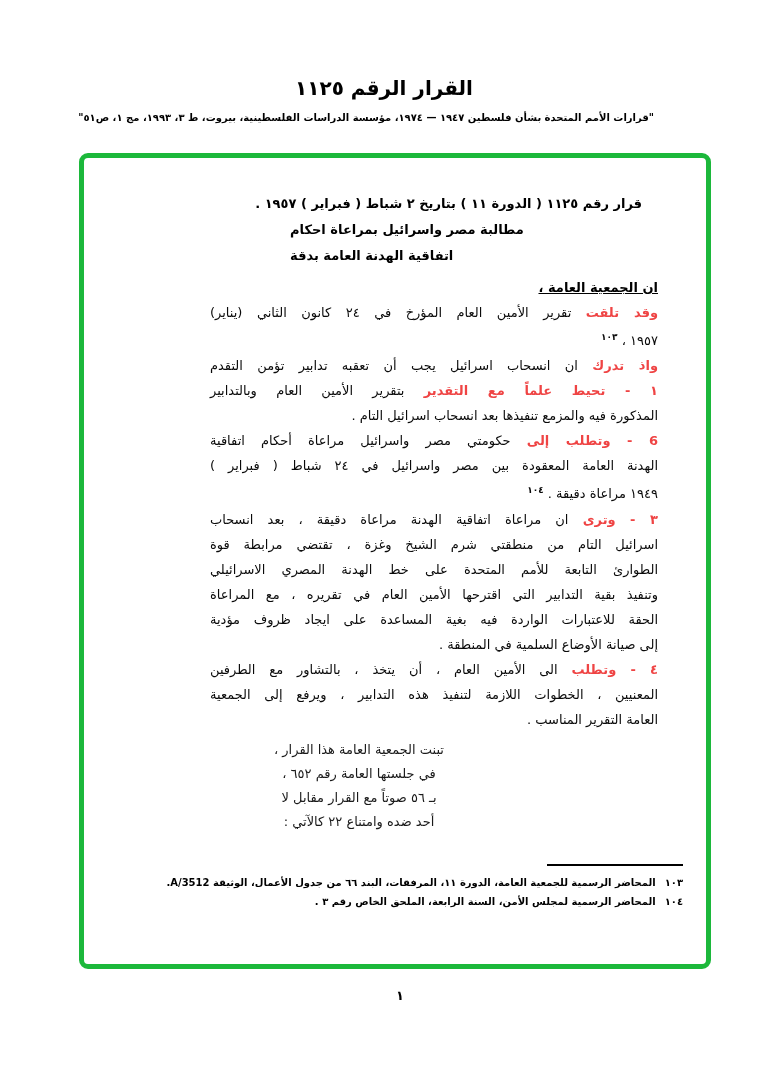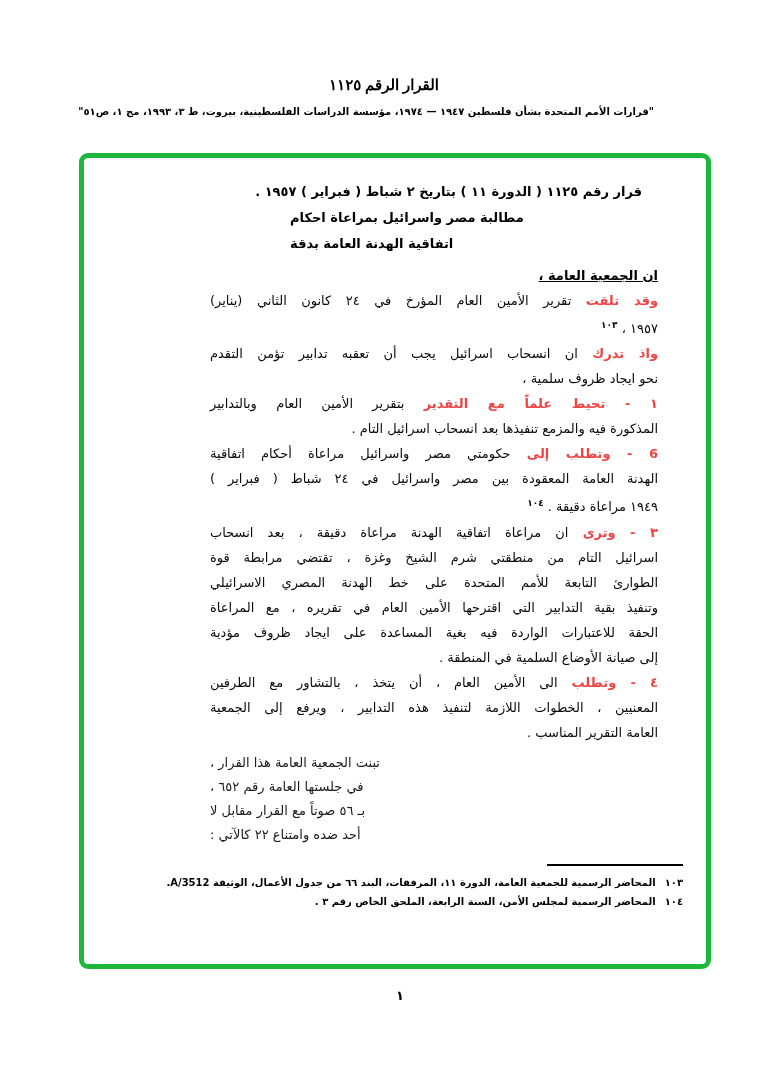--- a/index.html
+++ b/index.html
@@ -2,40 +2,40 @@
 <html lang="ar"><head>
 <meta charset="utf-8">
 <style>
   html,body{margin:0;padding:0;}
   body{
     width:768px;height:1085px;position:relative;background:#ffffff;
     font-family:"DejaVu Sans",sans-serif;color:#0d0d0d;overflow:hidden;
   }
   
   .page-header{position:absolute;top:76px;left:114px;width:540px;text-align:center;direction:rtl;}
-  .doc-title{font-size:15px;font-weight:700;color:#000;font-family:Liberation Serif, serif;}
+  .doc-title{font-size:20px;font-weight:700;color:#000;}
   .doc-source{margin-top:12px;font-size:10px;font-weight:700;white-space:nowrap;color:#000;}
   
   .frame{position:absolute;left:79px;top:153px;width:622px;height:806px;
          border:5px solid #1cb83b;border-radius:9px;}
   
   .doc{position:absolute;left:84px;top:158px;width:622px;box-sizing:border-box;
-       padding:21px 48px 0 126px;direction:rtl;font-size:13px;color:#0a0a0a;}
+       padding:33px 48px 0 126px;direction:rtl;font-size:13px;color:#0a0a0a;}
   .hline{line-height:26px;font-weight:700;color:#000;}
   .rind{text-align:right;padding-right:16px;}
   .cshift{text-align:left;padding-left:80px;}
   .bl{line-height:25px;min-height:25px;}
   .j{text-align:justify;text-align-last:justify;}
   .l{text-align:right;}
   .r{text-align:right;text-decoration:underline;}
   .bl b{font-weight:700;color:#ef4444;}
   sup{font-size:9px;font-weight:700;}
   .opening{margin-top:6px;font-weight:700;color:#000;}
   
-  .adoption{margin-top:6px;margin-right:150px;text-align:left;
+  .adoption{margin-top:6px;margin-right:150px;text-align:center;
             font-weight:400;font-size:13px;line-height:24px;color:#1a1a1a;}
   
   .footnotes{position:absolute;top:864px;left:120px;right:85px;direction:rtl;text-align:right;}
   .fn-rule{width:136px;height:2px;background:#000;margin:0 0 7px auto;}
   .fn{font-size:10px;font-weight:700;line-height:19px;color:#000;}
   .fn-num{margin-left:9px;}
   
   .page-num{position:absolute;top:988px;left:30px;width:740px;text-align:center;
             font-size:13px;font-weight:700;color:#000;}
 </style>
@@ -53,21 +53,20 @@
   <div class="hline rind">قرار رقم ١١٢٥ ( الدورة ١١ ) بتاريخ ٢ شباط ( فبراير ) ١٩٥٧ .</div>
   <div class="hline cshift">مطالبة مصر واسرائيل بمراعاة احكام</div>
   <div class="hline cshift">اتفاقية الهدنة العامة بدقة</div>
 
   <div class="bl r opening">ان الجمعية العامة ،</div>
 
   <div class="bl j"><b>وقد تلقت</b> <span>تقرير الأمين العام المؤرخ في ٢٤ كانون الثاني (يناير)</span></div>
   <div class="bl l"><span>١٩٥٧ ،</span> <sup>١٠٣</sup></div>
 
   <div class="bl j"><b>واذ تدرك</b> <span>ان انسحاب اسرائيل يجب أن تعقبه تدابير تؤمن التقدم</span></div>
-  <div class="bl l"><span>نحو ايجاد ظروف سلمية ،</span></div>
 
   <div class="bl j"><b>١ - تحيط علماً مع التقدير</b> <span>بتقرير الأمين العام وبالتدابير</span></div>
   <div class="bl l"><span>المذكورة فيه والمزمع تنفيذها بعد انسحاب اسرائيل التام .</span></div>
 
   <div class="bl j"><b>6 - وتطلب إلى</b> <span>حكومتي مصر واسرائيل مراعاة أحكام اتفاقية</span></div>
   <div class="bl j"><span>الهدنة العامة المعقودة بين مصر واسرائيل في ٢٤ شباط ( فبراير )</span></div>
   <div class="bl l"><span>١٩٤٩ مراعاة دقيقة .</span> <sup>١٠٤</sup></div>
 
   <div class="bl j"><b>٣ - وترى</b> <span>ان مراعاة اتفاقية الهدنة مراعاة دقيقة ، بعد انسحاب</span></div>
   <div class="bl j"><span>اسرائيل التام من منطقتي شرم الشيخ وغزة ، تقتضي مرابطة قوة</span></div>

